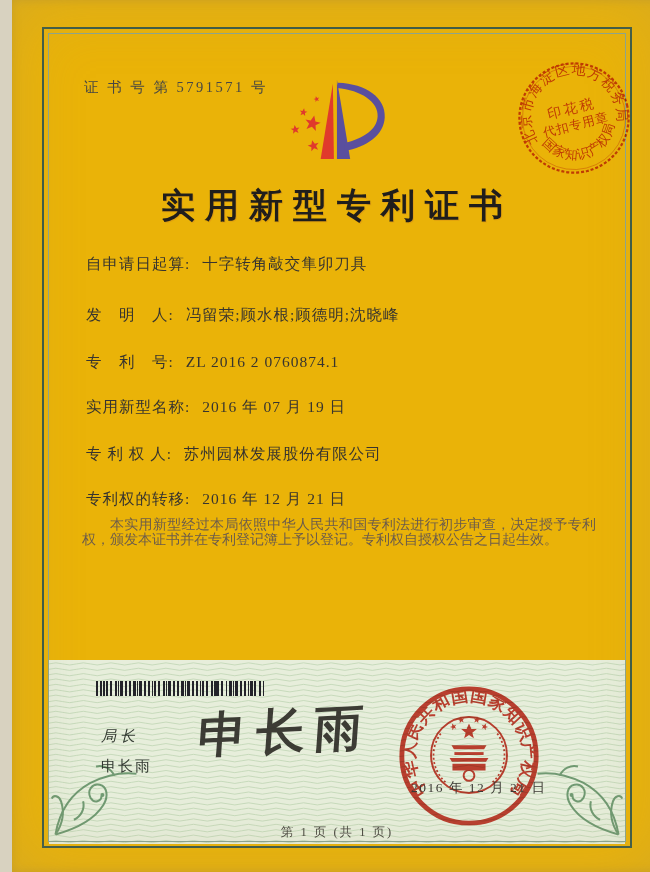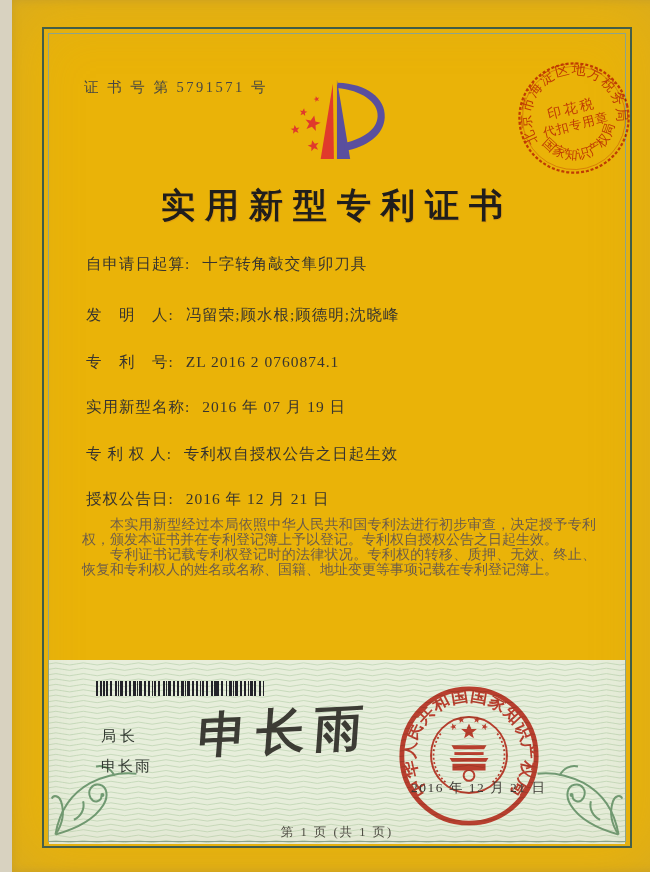--- a/index.html
+++ b/index.html
@@ -28,21 +28,21 @@
   .fields{position:absolute;left:74px;top:254px;right:60px;z-index:2;}
   .frow{position:absolute;left:0;font-size:15.5px;color:#37342f;letter-spacing:1px;white-space:nowrap;}
   .frow .lab{margin-right:7px;}
   .body-text{position:absolute;left:70px;width:514px;top:517px;z-index:2;
     font-size:14px;line-height:15px;color:#6c5c4b;text-align:justify;}
   .body-text p{margin:0;text-indent:2em;}
   .barcode{position:absolute;left:84px;top:681px;width:168px;height:15px;z-index:2;
     background:
       repeating-linear-gradient(90deg,#23232a 0 1.6px,transparent 1.6px 4.8px),
       repeating-linear-gradient(90deg,#23232a 0 1.1px,transparent 1.1px 3.7px);}
-  .dir-title{position:absolute;left:89px;top:727px;font-size:15px;letter-spacing:4px;color:#313830;z-index:2;}
+  .dir-title{position:absolute;left:89px;top:727px;font-size:15px;letter-spacing:4px;color:#313830;z-index:2;font-style:italic;}
   .dir-name{position:absolute;left:89px;top:757px;font-size:15px;letter-spacing:2px;color:#313830;z-index:2;}
   .signature{
     position:absolute;left:186px;top:699px;width:180px;z-index:3;
     font-size:49px;font-weight:700;letter-spacing:9px;color:#26241f;opacity:.88;
     transform:rotate(-3deg) skewX(-7deg);white-space:nowrap;
   }
   .seal{position:absolute;left:384px;top:683px;width:146px;height:146px;z-index:3;mix-blend-mode:multiply;}
   .seal-date{position:absolute;left:399px;top:779px;font-size:13.5px;letter-spacing:1.5px;color:#3c3a35;z-index:4;white-space:nowrap;}
   .footer{position:absolute;left:0;right:0;bottom:31px;text-align:center;z-index:2;
     font-size:12.5px;letter-spacing:2px;color:#4b4a42;}
@@ -135,31 +135,30 @@
     <div class="frow" style="top:98px">
       <span class="lab">专　利　号:</span>
       <span class="val">ZL 2016 2 0760874.1</span>
     </div>
     <div class="frow" style="top:143px">
       <span class="lab">实用新型名称:</span>
       <span class="val">2016 年 07 月 19 日</span>
     </div>
     <div class="frow" style="top:190px">
       <span class="lab">专 利 权 人:</span>
-      <span class="val">专利权自授权公告之日起生效</span>
+      <span class="val">苏州园林发展股份有限公司</span>
     </div>
     <div class="frow" style="top:235px">
-      <span class="lab">授权公告日:</span>
+      <span class="lab">专利权的转移:</span>
       <span class="val">2016 年 12 月 21 日</span>
     </div>
   </div>
 
   <div class="body-text">
     <p>本实用新型经过本局依照中华人民共和国专利法进行初步审查，决定授予专利权，颁发本证书并在专利登记簿上予以登记。专利权自授权公告之日起生效。</p>
-    <p>专利证书记载专利权登记时的法律状况。专利权的转移、质押、无效、终止、恢复和专利权人的姓名或名称、国籍、地址变更等事项记载在专利登记簿上。</p>
   </div>
 
   <div class="barcode"></div>
 
   <div class="dir-title">局长</div>
   <div class="dir-name">申长雨</div>
   <div class="signature">申长雨</div>
 
   <svg class="seal" viewBox="0 0 150 150">
     <defs>

